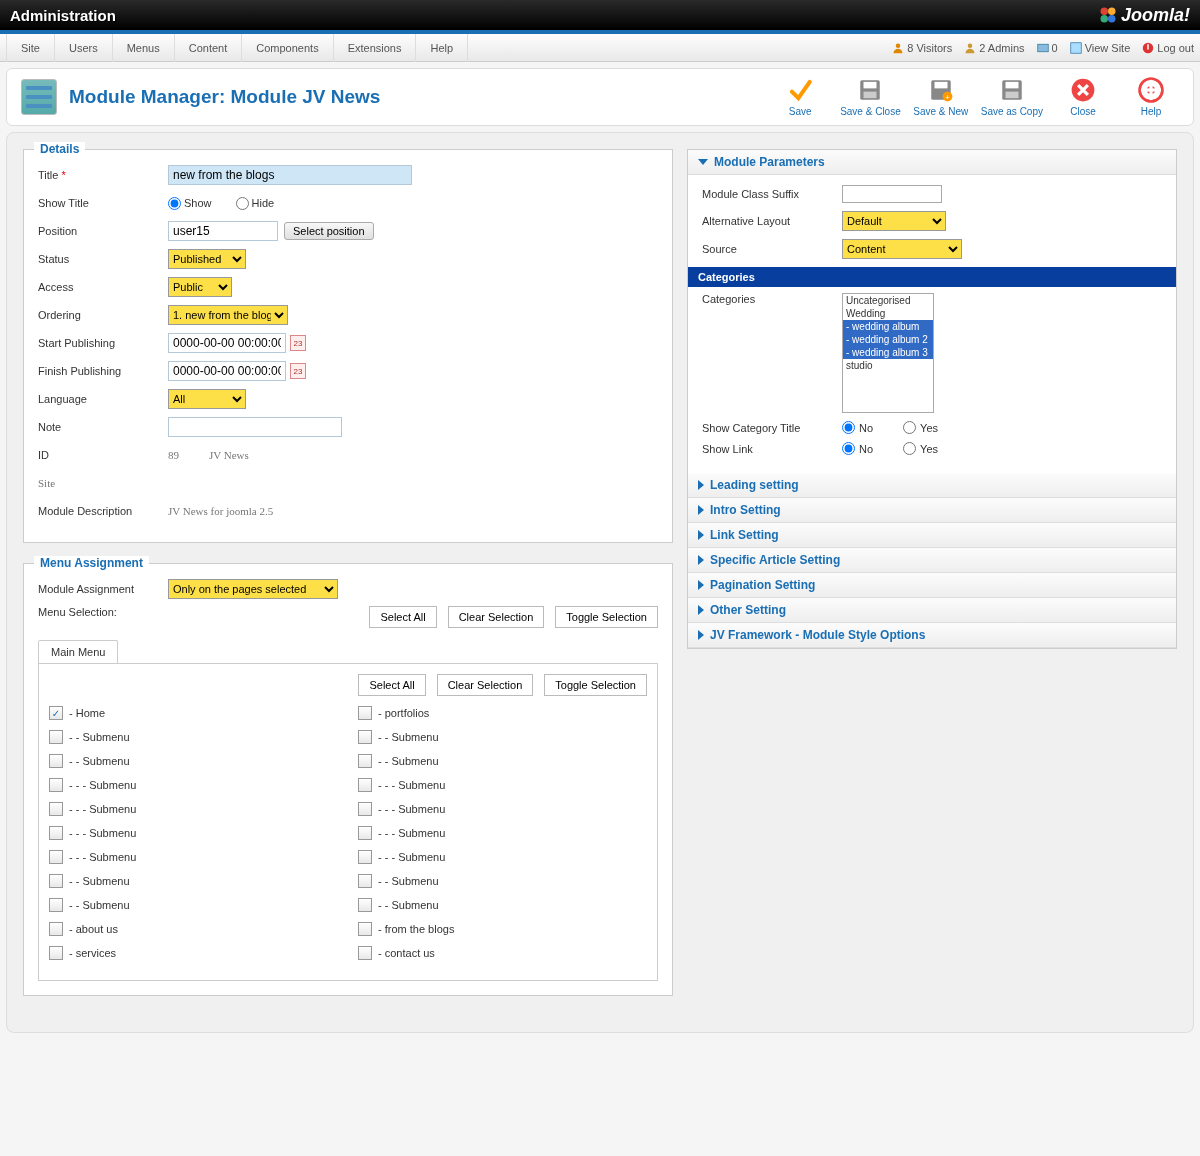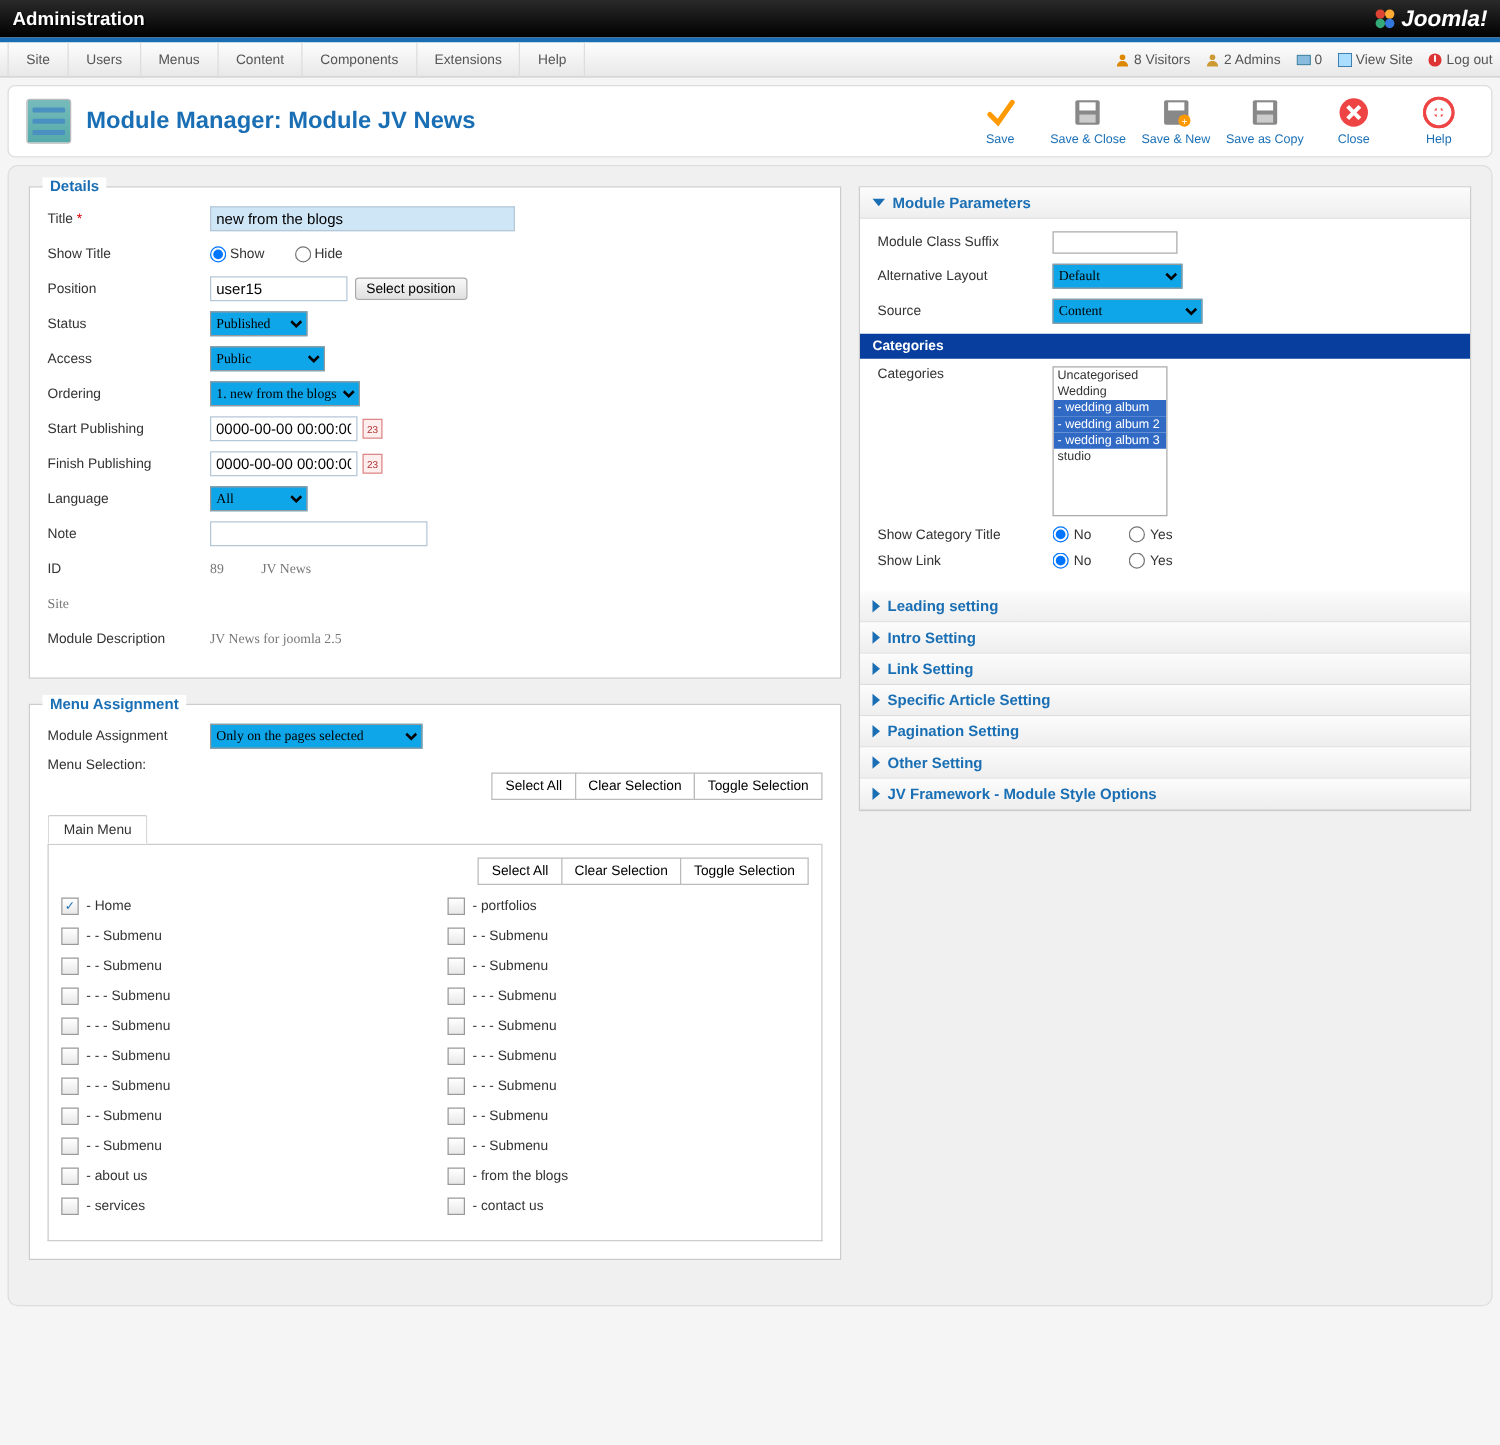--- a/index.html
+++ b/index.html
@@ -28,28 +28,28 @@
 .col-right { flex: 1; }
 .fieldset { background: #fff; border: 1px solid #ccc; padding: 14px 14px 14px 14px; margin-bottom: 20px; position: relative; }
 .fieldset-legend { position: absolute; top: -8px; left: 10px; background: #fff; padding: 0 6px; color: #1a6fb4; font-weight: bold; font-size: 12px; }
 .form-row { display: flex; align-items: center; margin-bottom: 6px; min-height: 22px; }
 .form-label { width: 130px; color: #333; font-size:11px;}
 .req { color: #d00; }
 .text-input { border: 1px solid #b5c8d8; background:#cfe6f7; padding: 2px 4px; font-size: 12px; width: 244px; height:20px;}
 .text-input.plain { background:#fff; width:110px; }
 .text-input.med { background:#fff; width:118px; }
 .text-input.wide { background:#fff; width:174px; }
-select { border:1px solid #999; font-size:11px; height:20px; background:#0ea5e9;font-family:Liberation Serif, serif;}
+select { border:1px solid #999; font-size:11px; height:20px; background:#fde047;}
 .sel-sm{width:78px;} .sel-md{width:120px;} .sel-lg{width:170px;}
 .btn-small { background:linear-gradient(#f8f8f8,#e0e0e0); border:1px solid #aaa; border-radius:3px; padding:2px 8px; font-size:11px; cursor:pointer; margin-left:6px;}
 .radio-group { display:flex; align-items:center; gap:6px;}
 .radio-group label{display:flex;align-items:center;gap:3px;margin-right:18px;}
 .static-val { color:#777; font-size:11px;font-family:Liberation Serif, serif; }
 .cal-icon { width:16px; height:16px; border:1px solid #d88; background:#fee; display:inline-flex; align-items:center; justify-content:center; font-size:8px; color:#a33; margin-left:4px;}
-.btn-row { display:flex; gap:0; margin-left:auto;justify-content:center;}
+.btn-row { display:flex; gap:12px; margin-left:auto;justify-content:center;}
 .btn-row button { background:#fff; border:1px solid #bbb; padding:4px 10px; font-size:11px; cursor:pointer; margin-left:-1px;}
 .tab-strip { display:flex; border-bottom:1px solid #ccc; margin-top:12px;}
 .tab { background:#fff; border:1px solid #ccc; border-bottom:none; padding:5px 12px; font-size:11px; border-radius:2px 2px 0 0;}
 .tab-content { border:1px solid #ccc; border-top:none; background:#fff; padding:10px;}
 .menu-cols { display:flex; gap:20px; margin-top:10px;}
 .menu-col { flex:1; }
 .menu-item-row { display:flex; align-items:center; gap:6px; margin-bottom:10px; font-size:11px; color:#333;}
 .chk { width:14px; height:14px; border:1px solid #999; background:linear-gradient(#fff,#e8e8e8); display:inline-flex; align-items:center; justify-content:center; font-size:10px; color:#1a6fb4;}
 .accordion { border:1px solid #ccc; background:#fff;}
 .acc-header { background:linear-gradient(#fcfcfc,#eee); border-bottom:1px solid #ddd; padding:5px 10px; color:#1a6fb4; font-weight:bold; font-size:12px; display:flex; align-items:center; gap:6px; cursor:pointer;}
@@ -213,21 +213,21 @@
           <div class="form-label">Position</div>
           <input class="text-input plain" value="user15" style="">
           <button class="btn-small">Select position</button>
         </div>
       <div class="form-row">
           <div class="form-label">Status</div>
           <select class="sel-sm"><option>Published</option></select>
         </div>
       <div class="form-row">
           <div class="form-label">Access</div>
-          <select class="sel-sm" style="width:92px"><option>Public</option></select>
+          <select class="sel-sm" style="width:64px"><option>Public</option></select>
         </div>
       <div class="form-row">
           <div class="form-label">Ordering</div>
           <select class="sel-md"><option>1. new from the blogs</option></select>
         </div>
       <div class="form-row">
           <div class="form-label">Start Publishing</div>
           <input class="text-input med" value="0000-00-00 00:00:00" style="">
           <span class="cal-icon">23</span>
         </div>
@@ -257,21 +257,21 @@
           <span class="static-val">JV News for joomla 2.5</span>
         </div>
     </div>
 
     <div class="fieldset">
       <div class="fieldset-legend">Menu Assignment</div>
       <div class="form-row">
           <div class="form-label">Module Assignment</div>
           <select class="sel-lg"><option>Only on the pages selected</option></select>
         </div>
-      <div class="form-row" style="align-items:flex-start;margin-top:0;flex-direction:column;">
+      <div class="form-row" style="align-items:flex-start;margin-top:0;">
         <div class="form-label">Menu Selection:</div>
         <div class="btn-row">
           <button>Select All</button>
           <button>Clear Selection</button>
           <button>Toggle Selection</button>
         </div>
       </div>
       <div class="tab-strip">
           <div class="tab">Main Menu</div>
         </div>

